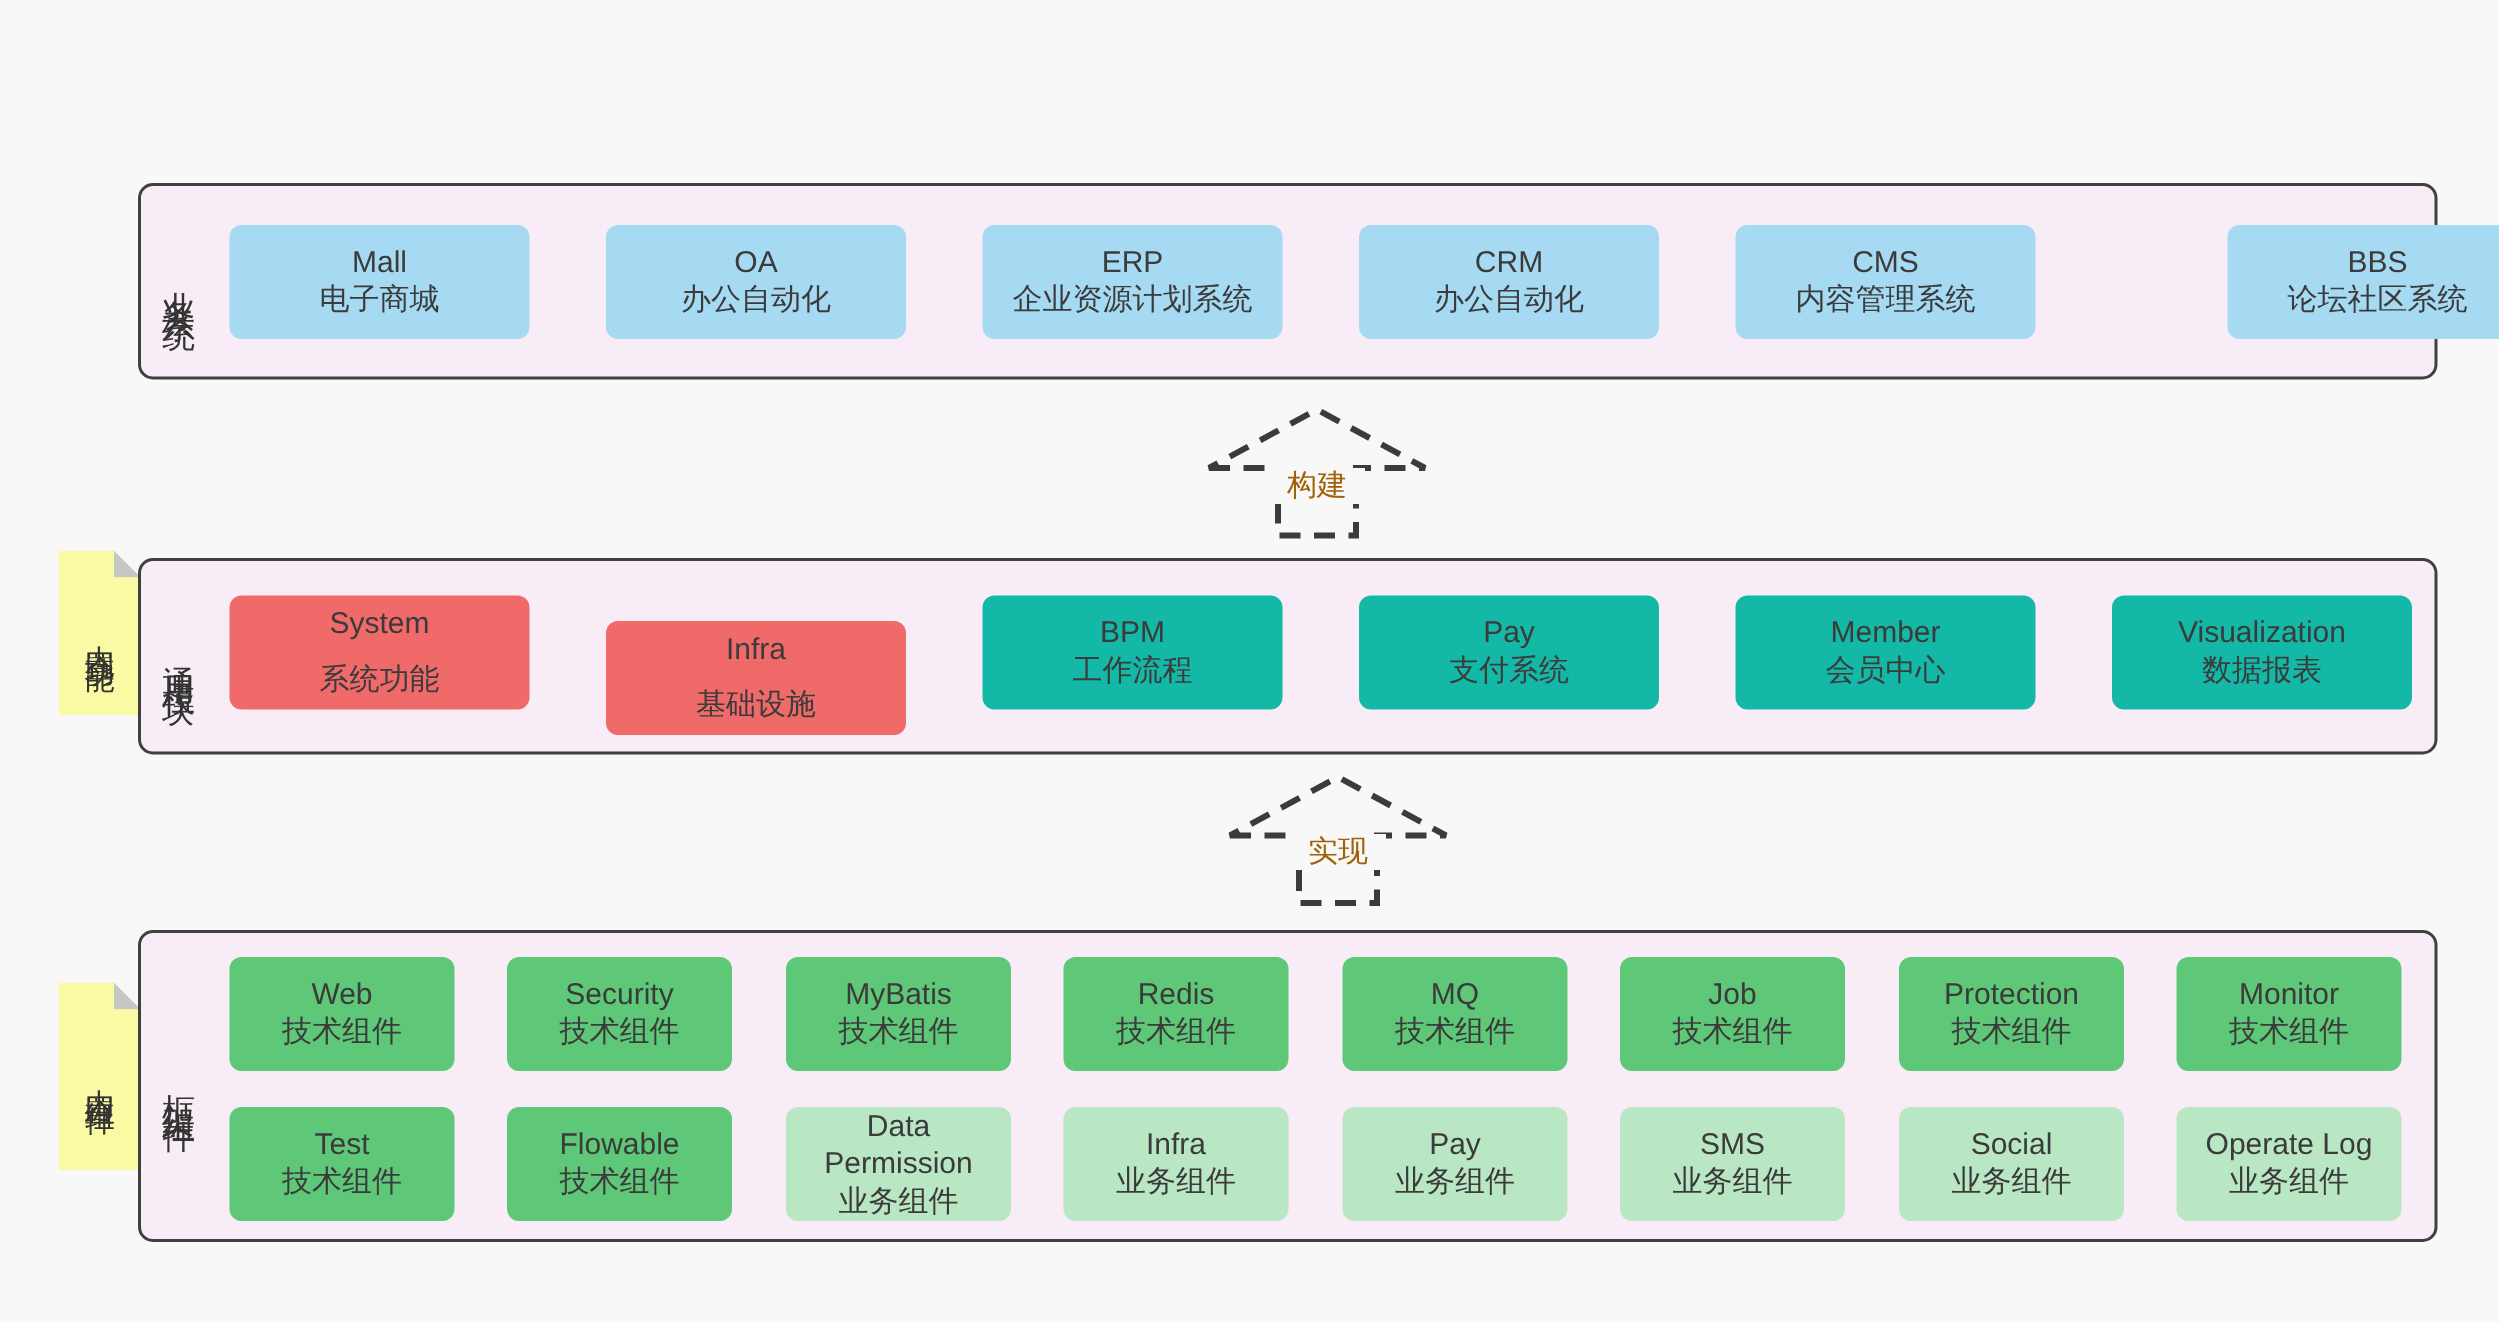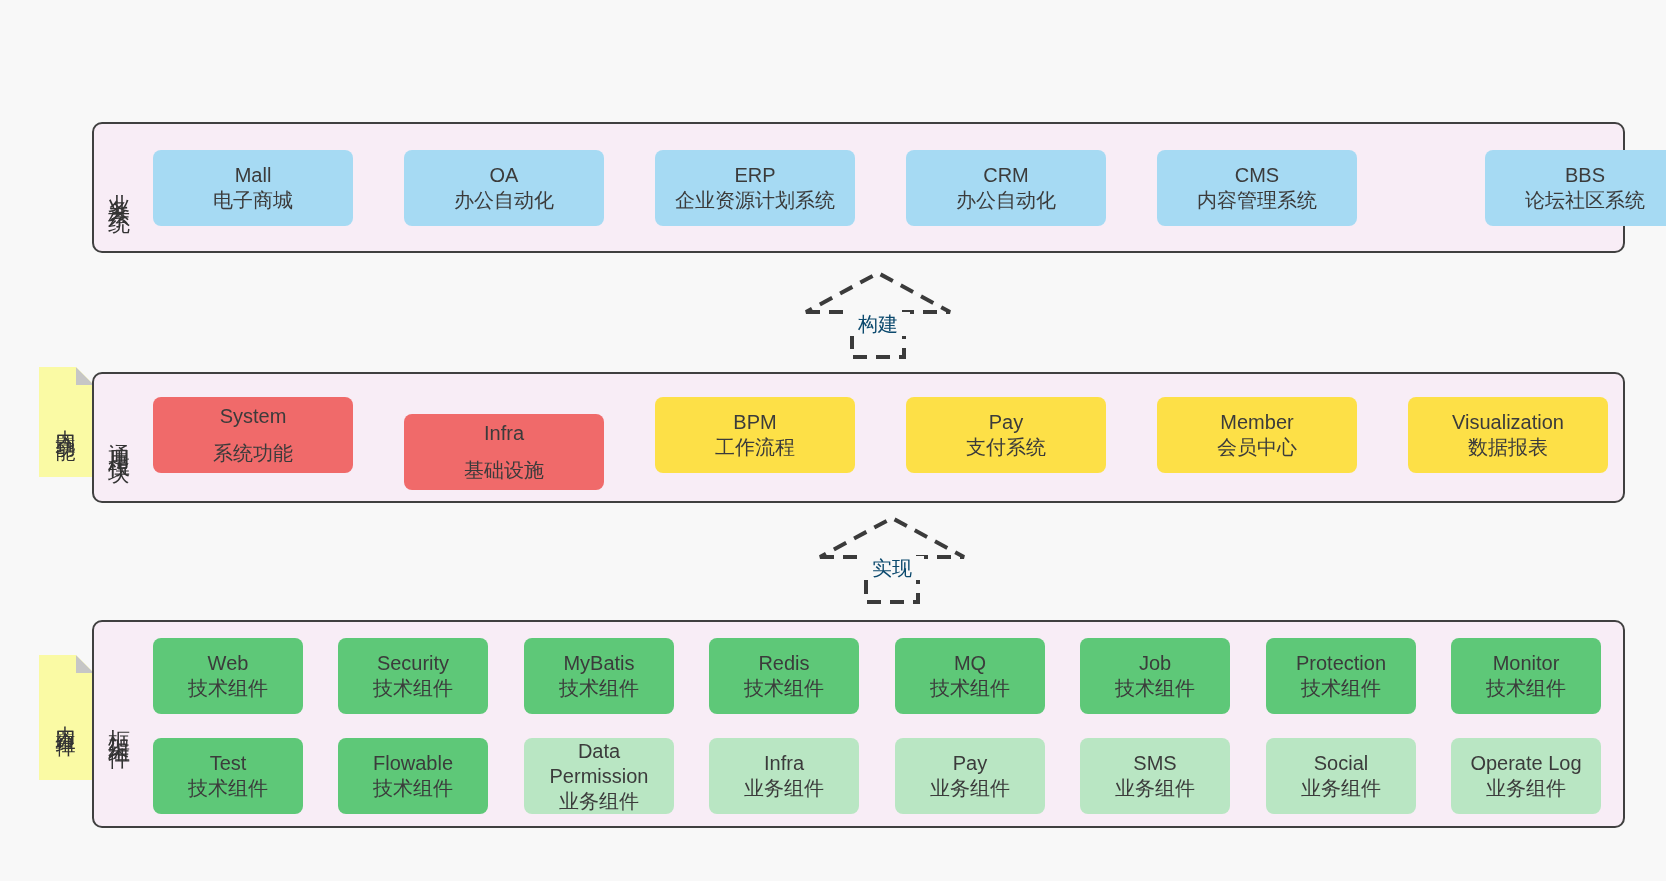--- a/index.html
+++ b/index.html
@@ -24,21 +24,21 @@
   }
   .box{
     position:absolute;height:76px;border-radius:8px;
     display:flex;flex-direction:column;justify-content:center;
     text-align:center;font-size:20px;line-height:25px;color:#3b3b3b;
   }
   .w200{width:200px;}
   .w150{width:150px;}
   .blue{background:#a6daf3;}
   .red{background:#f06a6a;gap:12px;}
-  .pink{background:#fde047;}
+  .pink{background:#14b8a6;}
   .green{background:#5ec878;}
   .green-light{background:#b9e6c3;}
   .box .en{padding:0 6px;}
   .box .zh{padding:0 6px;}
   .note{
     position:absolute;left:39px;width:55px;background:#fafaa4;z-index:0;
     display:flex;align-items:center;justify-content:center;
     clip-path:polygon(0 0,calc(100% - 18px) 0,100% 18px,100% 100%,0 100%);
   }
   .note-1{top:367px;height:110px;}
@@ -50,21 +50,21 @@
   .note-text{
     writing-mode:vertical-lr;text-orientation:upright;
     font-size:20px;letter-spacing:4px;color:#333;white-space:nowrap;
   }
   .arrow{position:absolute;width:168px;height:102px;}
   .arrow svg{display:block;width:100%;height:100%;}
   .arrow-1{left:794px;top:263px;}
   .arrow-2{left:808px;top:508px;}
   .arrow-label{
     position:absolute;width:64px;text-align:center;font-size:20px;
-    background:#f8f8f8;color:#0c4a6e;line-height:24px;z-index:2;
+    background:#f8f8f8;color:#a16207;line-height:24px;z-index:2;
   }
   .arrow-label-1{left:846px;top:312px;}
   .arrow-label-2{left:860px;top:556px;}
 </style>
 </head>
 <body>
 
 <div class="note note-1">
   <span class="note-text">内置功能</span>
   <span class="note-fold"></span>

